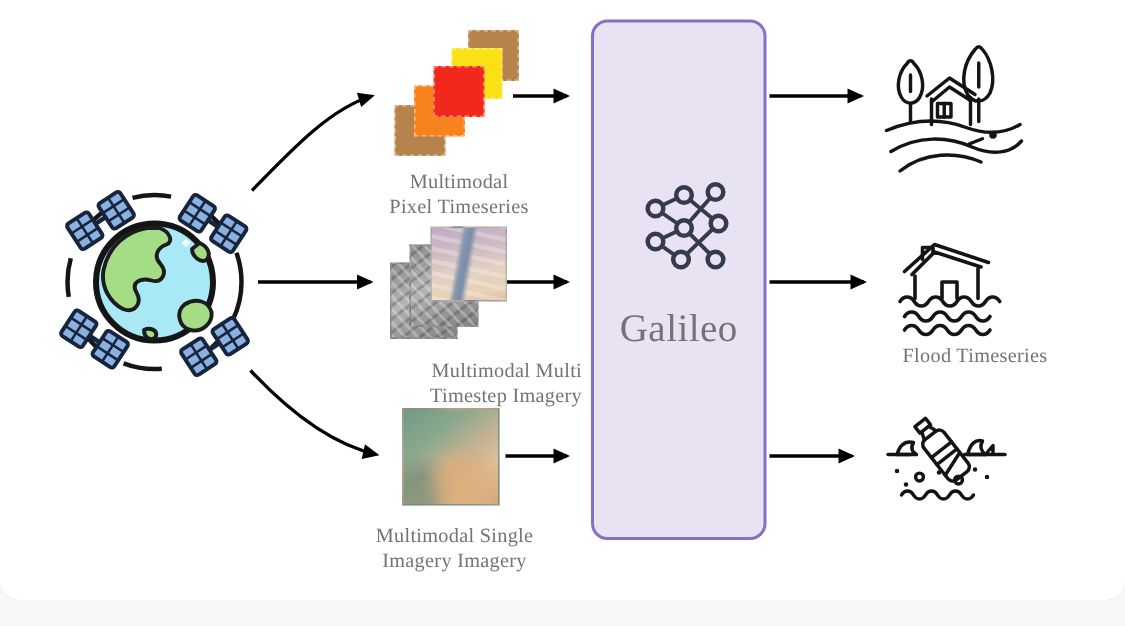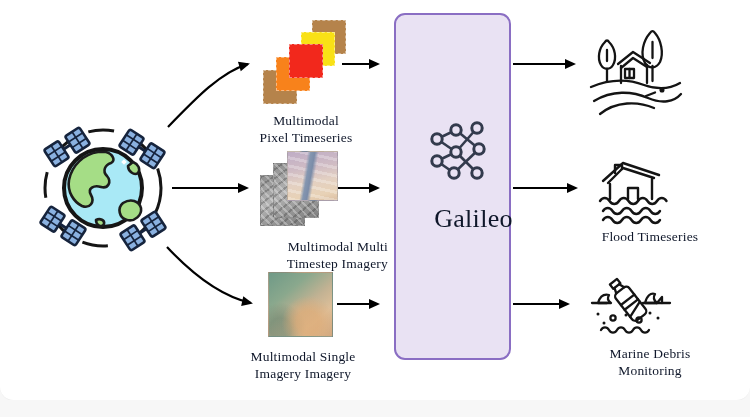--- a/index.html
+++ b/index.html
@@ -2,21 +2,21 @@
 <html><head>
 <meta charset="utf-8">
 <style>
   html,body{margin:0;padding:0;}
   .canvas{
     position:relative;
     width:750px;height:417px;
     background:#f7f7f7;
     overflow:hidden;
     font-family:"Liberation Serif","DejaVu Serif",serif;
-    color:#0f172a;
+    color:#737373;
   }
   .card{
     position:absolute;left:0;top:0;right:0;height:400px;
     background:#ffffff;
     border-bottom:1px solid #efefef;
     border-radius:0 0 14px 14px;
   }
   .overlay{position:absolute;left:0;top:0;}
   .abs{position:absolute;}
   .label{
@@ -60,21 +60,20 @@
     box-sizing:border-box;
     background:#e9e2f3;
     border:2.5px solid #8a6ec3;
     border-radius:11px;
   }
   .galileo-title{
     position:absolute;left:0;top:189px;width:100%;
     text-align:center;
     font-size:26px;
     letter-spacing:0.3px;
-    padding-left:21px;
   }
   .net-icon{position:absolute;left:33px;top:106px;}
   .footer-strip{position:absolute;left:0;bottom:0;width:100%;height:17px;}
 </style>
 </head>
 <body>
 
 <div class="canvas">
   <div class="card"></div>
 
@@ -236,17 +235,15 @@
       <g fill="#141414" stroke="none">
         <circle cx="8" cy="42" r="1.5"></circle>
         <circle cx="36" cy="43" r="1.5"></circle>
         <circle cx="60" cy="41" r="1.5"></circle>
         <circle cx="68" cy="46" r="1.5"></circle>
         <circle cx="14" cy="51" r="1.5"></circle>
       </g>
       <path d="M11,58 c2,-3.5 6,-3.5 8,0 c2,3.5 6,3.5 8,0 c2,-3.5 6,-3.5 8,0 c2,3.5 6,3.5 8,0 c2,-3.5 6,-3.5 8,0 c2,3.5 6,3.5 8,0"></path>
     </g>
   </svg>
-  <div class="label" style="left:575px;top:345px;width:150px;">Marine Debris
-Monitoring</div>
 
   <div class="footer-strip" style="background: rgb(247, 247, 247);"></div>
 </div>
 
 </body></html>

